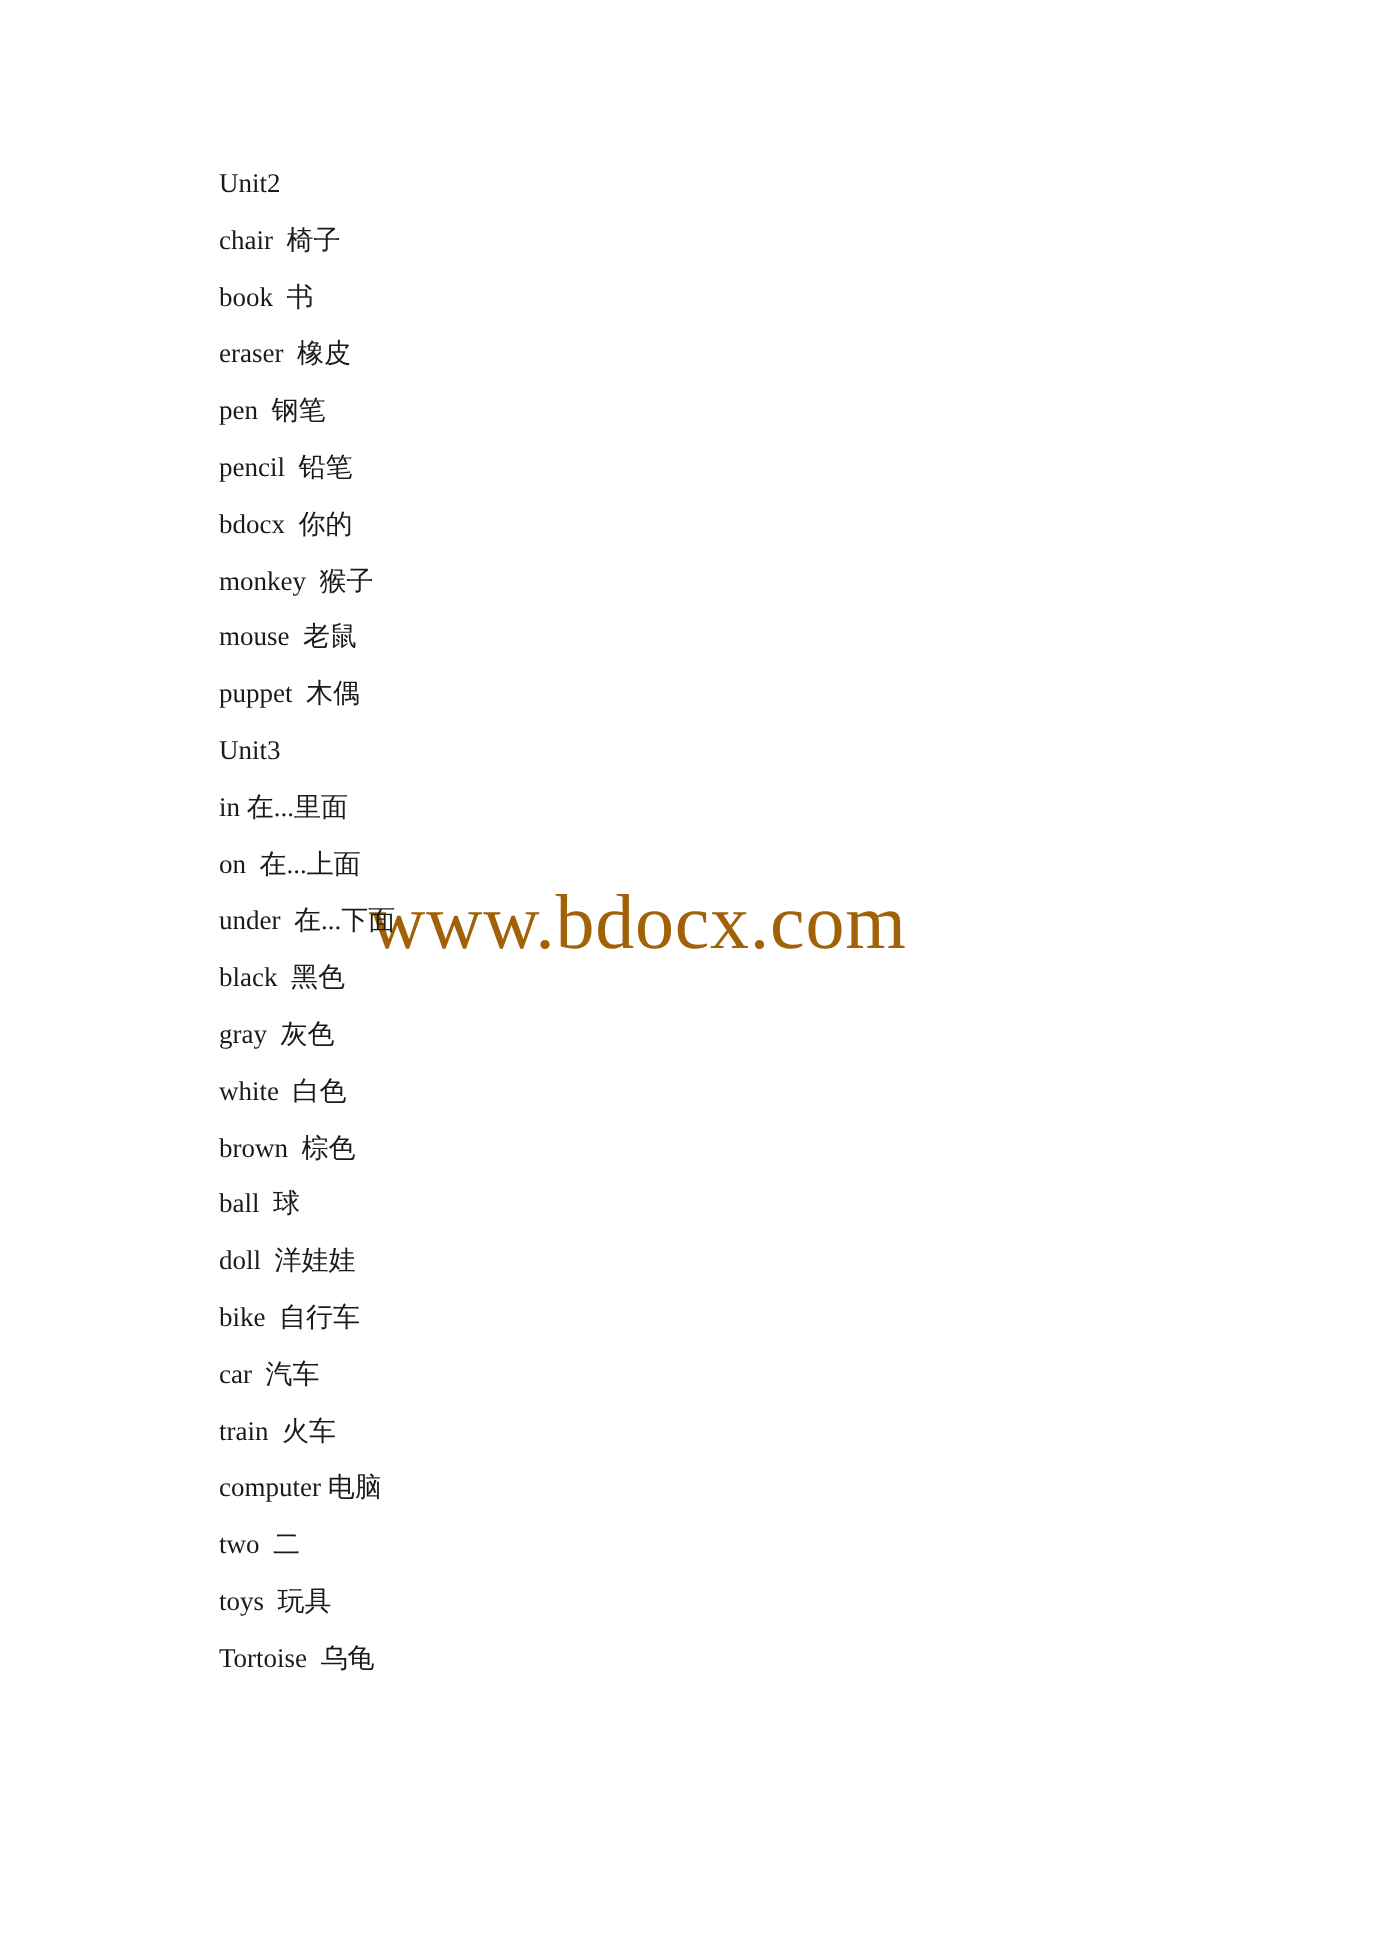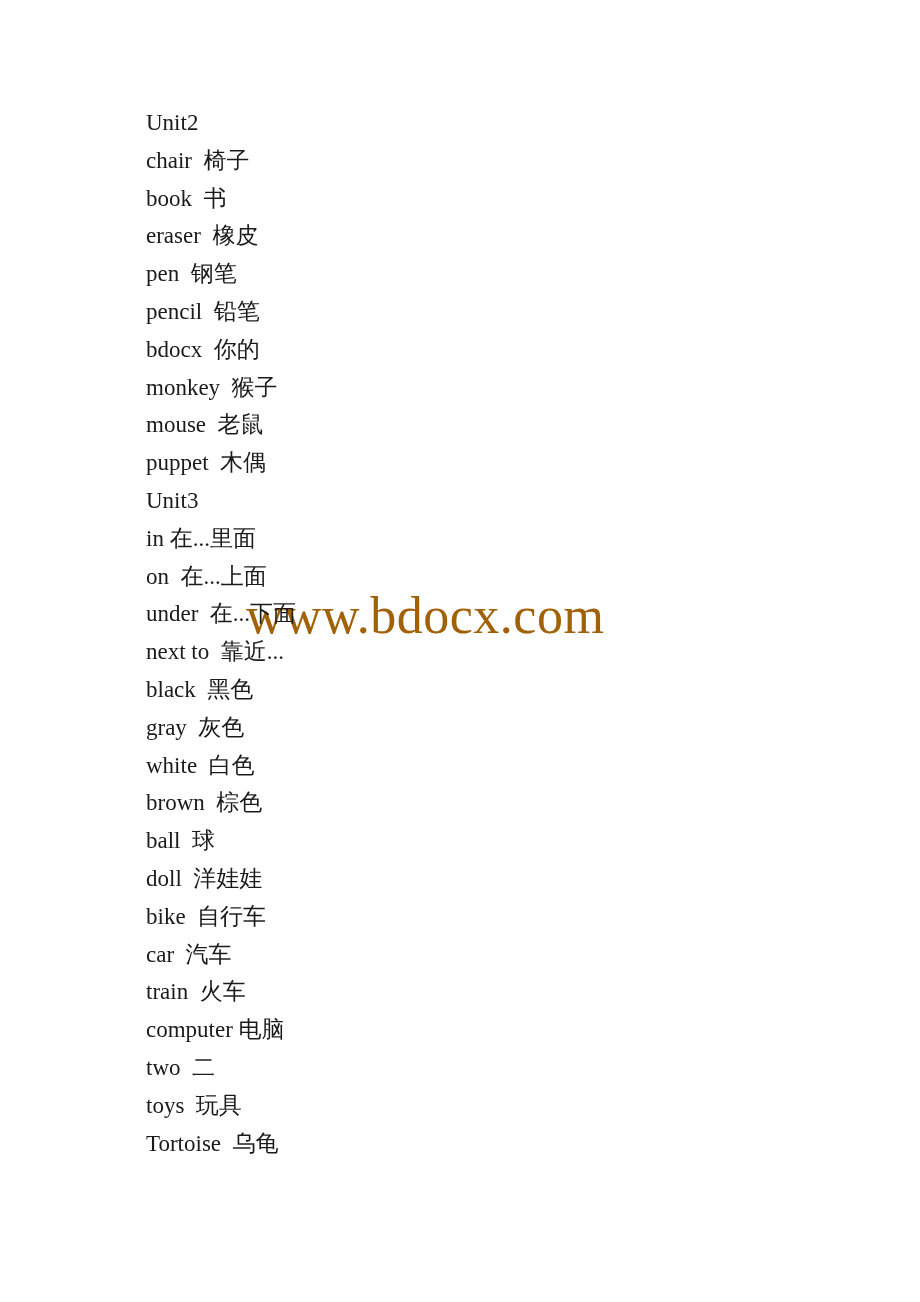--- a/index.html
+++ b/index.html
@@ -34,21 +34,21 @@
 
   .content {
     position: absolute;
     left: 146px;
     top: 104px;
     z-index: 2;
     width: 700px;
   }
 
   .entry {
-    font-size: 23px;
+    font-size: 18px;
     line-height: 37.8px;
     color: #1a1a1a;
     white-space: pre;
     font-family: "Liberation Serif", "DejaVu Serif", serif;
   }
 </style>
 </head>
 <body>
 
 <div class="page">
@@ -64,21 +64,20 @@
       <div class="entry">pen  钢笔</div>
       <div class="entry">pencil  铅笔</div>
       <div class="entry">bdocx  你的</div>
       <div class="entry">monkey  猴子</div>
       <div class="entry">mouse  老鼠</div>
       <div class="entry">puppet  木偶</div>
       <div class="entry">Unit3</div>
       <div class="entry">in 在...里面</div>
       <div class="entry">on  在...上面</div>
       <div class="entry">under  在...下面</div>
-      <div class="entry">next to  靠近...</div>
       <div class="entry">black  黑色</div>
       <div class="entry">gray  灰色</div>
       <div class="entry">white  白色</div>
       <div class="entry">brown  棕色</div>
       <div class="entry">ball  球</div>
       <div class="entry">doll  洋娃娃</div>
       <div class="entry">bike  自行车</div>
       <div class="entry">car  汽车</div>
       <div class="entry">train  火车</div>
       <div class="entry">computer 电脑</div>

